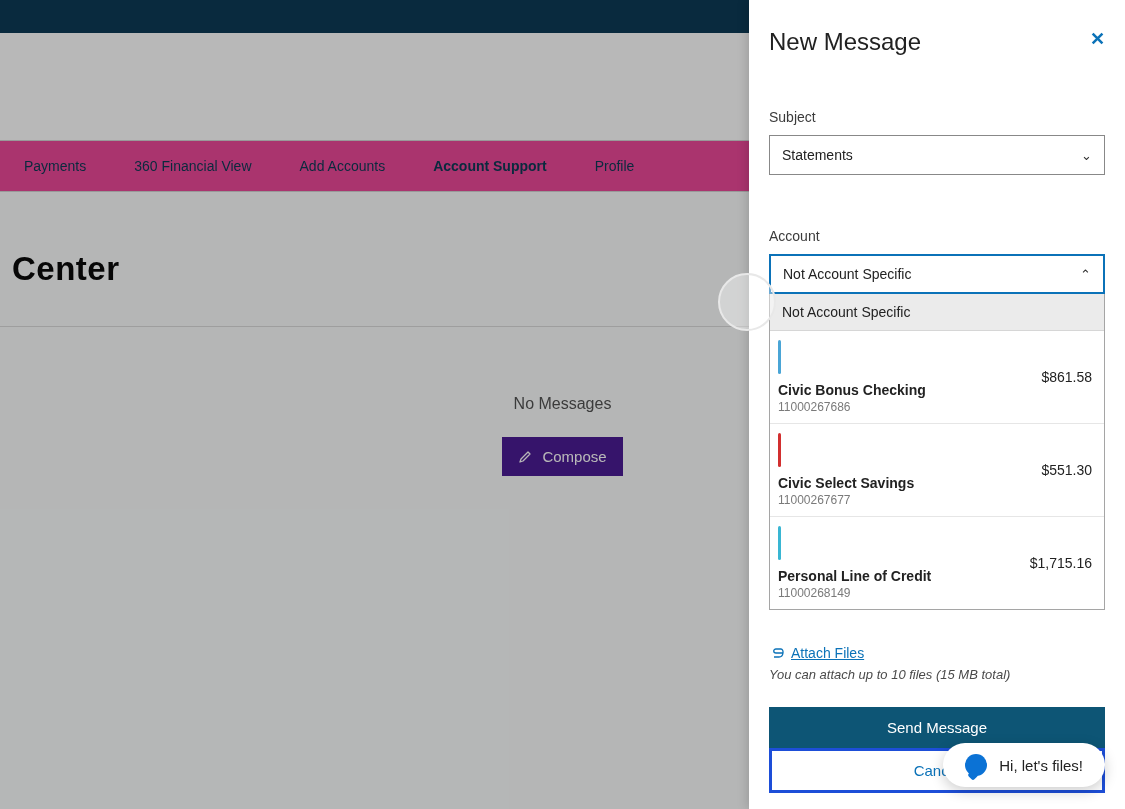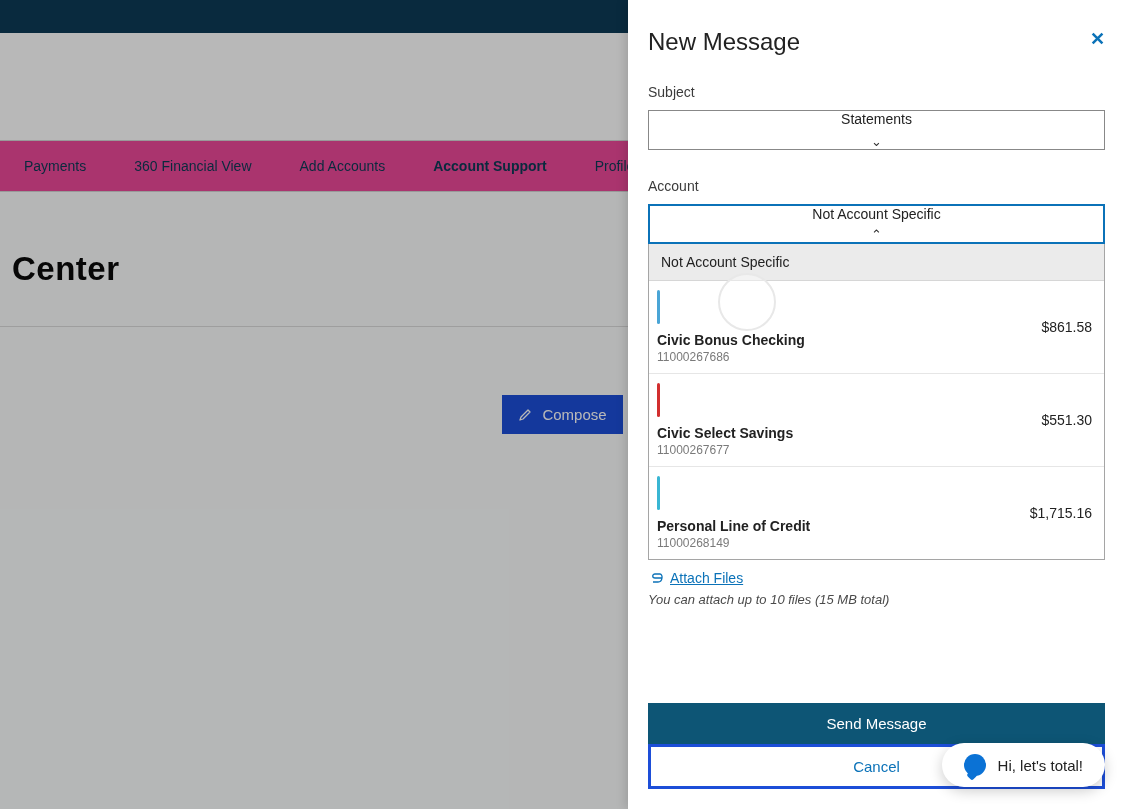--- a/index.html
+++ b/index.html
@@ -91,43 +91,44 @@
 .no-msg-area {
   text-align: center;
   margin-top: 68px;
 }
 .no-msg-text {
   color: #535353;
   font-size: 16px;
   margin-bottom: 24px;
 }
 .compose-btn {
-  background: #1d4ed8;
+  background: #4c1d95;
   color: #fff;
   border: none;
   padding: 11px 16px;
   font-size: 15px;
   display: inline-flex;
   align-items: center;
   gap: 10px;
 }
 .overlay {
   position: absolute;
   top: 0; left: 0; right: 0; bottom: 0;
   background: rgba(0,0,0,0.28);
 }
 .panel {
   position: absolute;
   top: 0; right: 0; bottom: 0;
-  width: 497px;
+  width: 376px;
   background: #fff;
   box-shadow: -2px 0 10px rgba(0,0,0,0.15);
   padding: 28px 20px 20px 20px;
   display: flex;
   flex-direction: column;
+  gap: 25px;
 }
 .panel-header {
   display: flex;
   justify-content: space-between;
   align-items: flex-start;
 }
 .panel-title {
   font-size: 24px;
   font-weight: 400;
   color: #222;
@@ -139,21 +140,20 @@
   width: 100%;
   border: 1px solid #888;
   height: 40px;
   display: flex;
   align-items: center;
   justify-content: space-between;
   padding: 0 12px;
   font-size: 14px;
   color: #222;
   background: #fff;
-  flex-direction: column;
 }
 .select-box.open {
   border: 2px solid #0b72b8;
 }
 .chevron { font-size: 13px; color: #333; }
 .dropdown {
   border: 1px solid #a5a5a5;
   border-top: none;
 }
 .dropdown-header {
@@ -288,20 +288,21 @@
     <div class="page-title">Center</div>
     <div class="collapse-btn">
       <svg width="16" height="16" viewBox="0 0 16 16">
           <rect x="2" y="4" width="9" height="9" fill="none" stroke="#0d3b56" stroke-width="1.4"></rect>
           <rect x="5" y="1" width="9" height="9" fill="none" stroke="#0d3b56" stroke-width="1.4"></rect>
         </svg>
     </div>
   </div>
   <div class="divider"></div>
   <div class="no-msg-area">
+    <div class="no-msg-text">No Messages</div>
     <button class="compose-btn">
       <svg width="14" height="14" viewBox="0 0 14 14">
           <path d="M2 12 L3 9 L10 2 L12 4 L5 11 L2 12 Z" fill="none" stroke="#fff" stroke-width="1.3" stroke-linejoin="round"></path>
         </svg>
       <span>Compose</span>
     </button>
   </div>
 </div>
 
 <div class="overlay"></div>
@@ -376,14 +377,14 @@
   <div class="panel-footer">
     <button class="btn-primary">Send Message</button>
     <button class="btn-secondary">Cancel</button>
   </div>
 </div>
 
 <div class="highlight-circle"></div>
 
 <div class="chat-bubble">
   <div class="chat-dot"></div>
-  <span>Hi, let's total!</span>
+  <span>Hi, let's files!</span>
 </div>
 
 </body></html>

